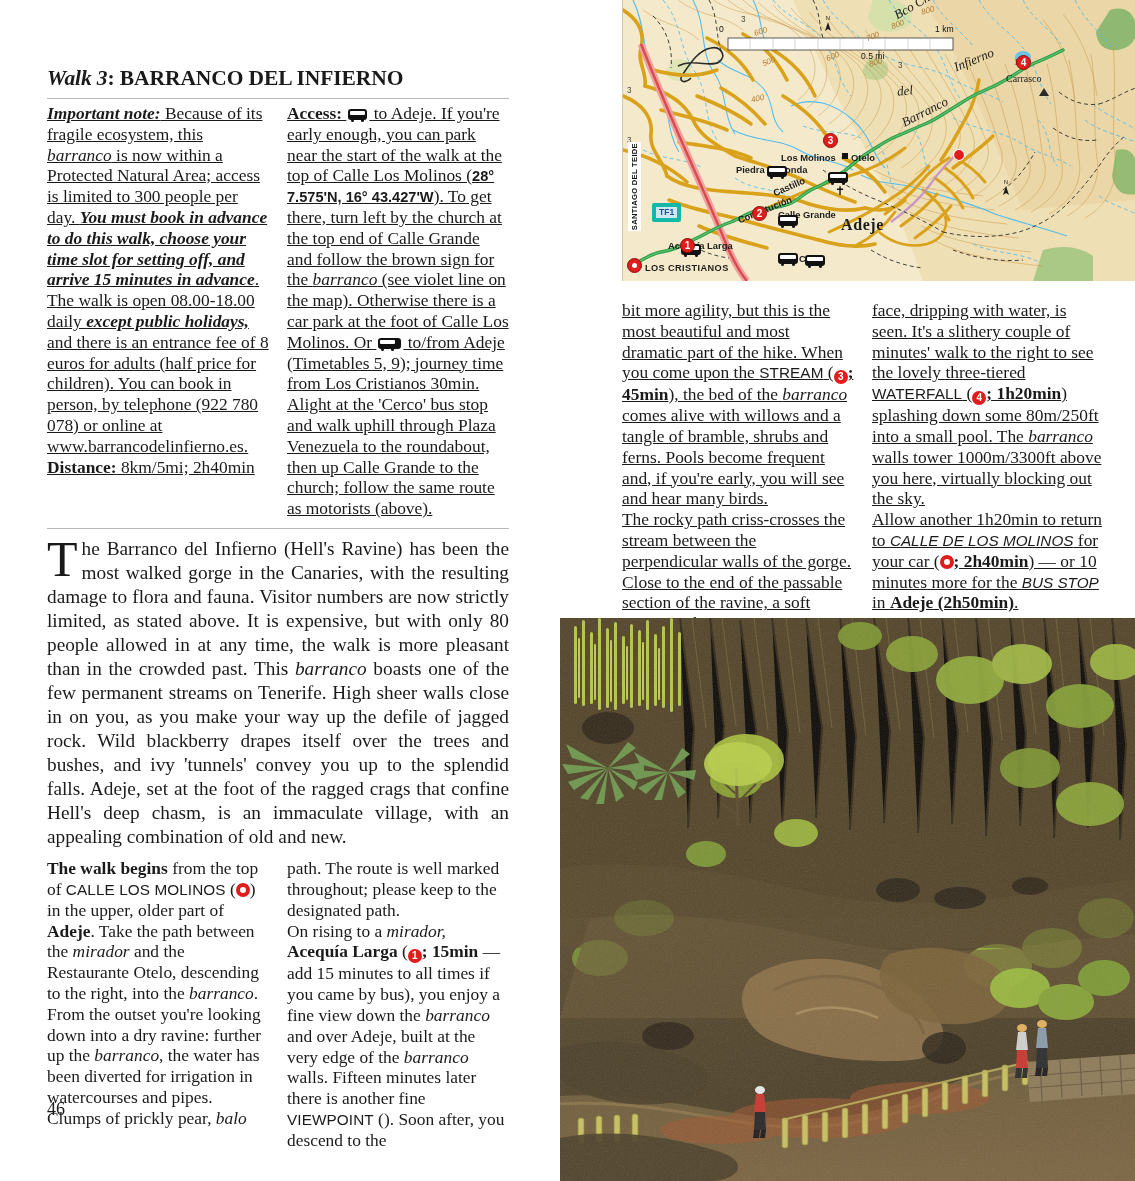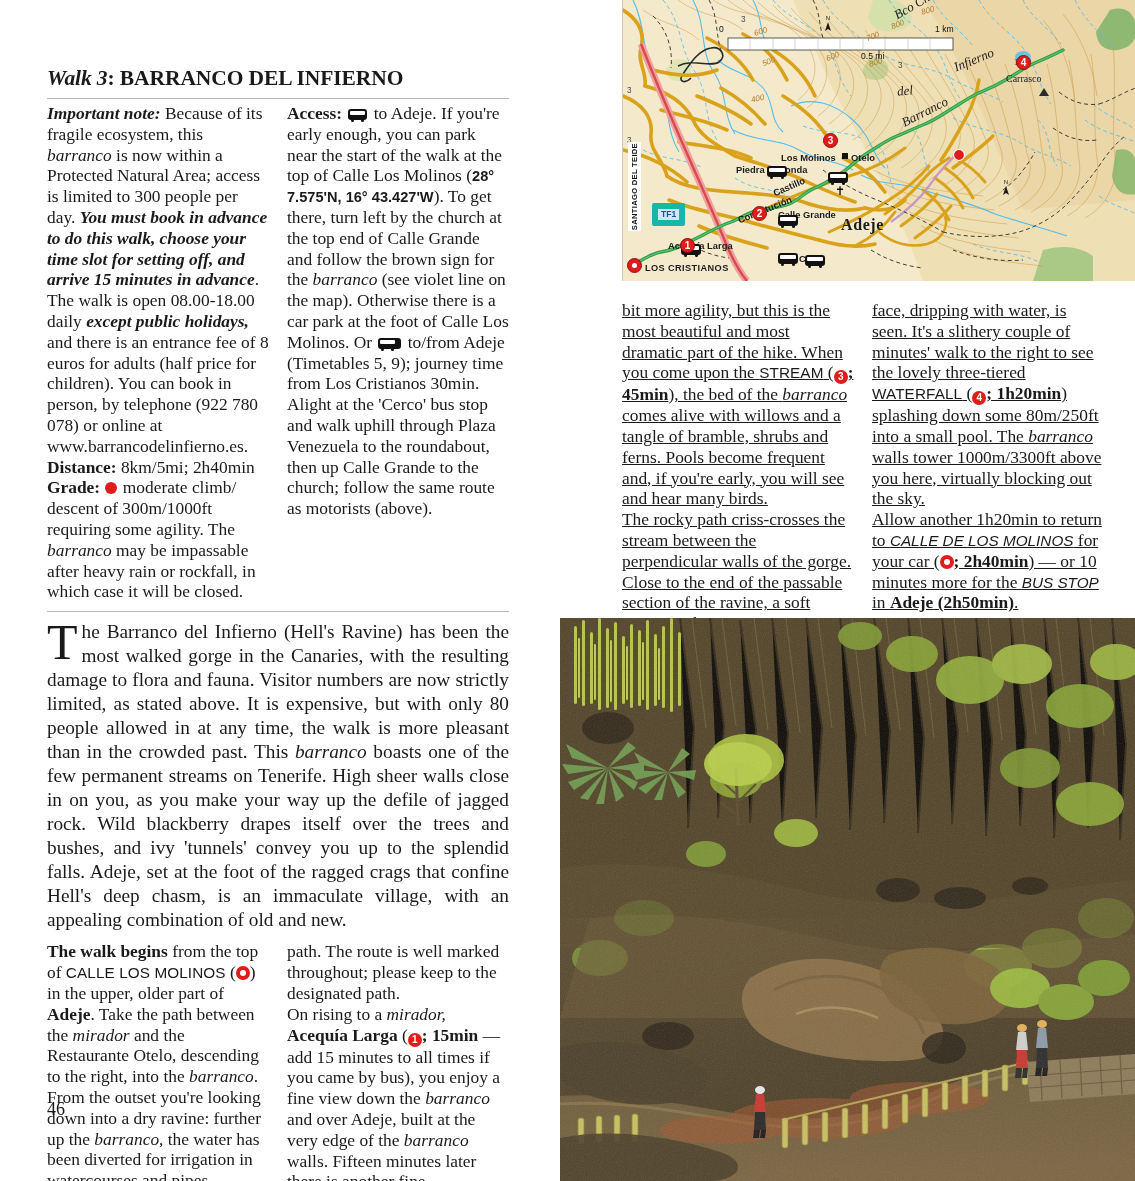--- a/index.html
+++ b/index.html
@@ -25,21 +25,21 @@
     letter-spacing:-0.1px;
     margin:0 0 7px 0;
     white-space:nowrap;
   }
   .walk-title .wk { font-style:italic; }
 
   .rule { height:1px; background:#b9b9b9; width:462px; margin:0 0 4px 0; }
   .rule2 { height:1px; background:#b9b9b9; width:462px; margin:9px 0 8px 0; }
 
   .infobox { display:flex; gap:18px; }
-  .infobox .col { width:222px; }
+  .infobox .col { width:222px;text-decoration:underline; }
 
   .ptext {
     font-size:17.4px;
     line-height:1.195;
     text-align:left;
     margin:0;
     hyphens:none;
   }
   .ptext i, .it { font-style:italic; }
   .ptext b, .bd { font-weight:bold; }
@@ -134,21 +134,21 @@
   .mlab-big { font-size:16px; font-weight:bold; letter-spacing:0.6px; }
   .mlab-sm { font-size:8.4px; }
   .mlab-contour { font-size:8px; color:#b5792f; font-style:italic; }
   .mlab-route { font-size:8.2px; color:#4a4a4a; }
   .mlab-scale { font-size:8.6px; color:#111; }
   .mlab-serif { font-family:"Liberation Serif", serif; }
   .mlab-cursive { font-family:"Liberation Serif", serif; font-style:italic; font-size:13px; }
   .road-badge {
     position:absolute;
     font-family:"Liberation Sans", sans-serif; font-size:8.5px; font-weight:bold;
-    color:#1b4fa0; background:#cfe6f7; border:6px solid #14b8a6;
+    color:#1b4fa0; background:#cfe6f7; border:4px solid #14b8a6;
     border-radius:2px; padding:0 3px; line-height:11px;
   }
   .vert-label {
     position:absolute;
     font-family:"Liberation Sans", sans-serif; font-size:7.6px; font-weight:bold;
     background:#fff; color:#111; padding:1px 2px;
     writing-mode:vertical-rl; transform:rotate(180deg);
     letter-spacing:0.3px;
   }
   .wp-map {
@@ -203,21 +203,20 @@
 
 <div id="left-page">
 
   <h1 class="walk-title"><span class="wk">Walk 3</span><span>: BARRANCO DEL INFIERNO</span></h1>
   <div class="rule"></div>
 
   <div class="infobox">
     <div class="col">
       <p class="ptext"><span class="bi">Important note:</span><span> Because of its fragile ecosystem, this </span><span class="it">barranco</span><span> is now within a Protected Natural Area; access is limited to 300 people per day. </span><span class="bi">You must book in advance to do this walk, choose your time slot for setting off, and arrive 15 minutes in advance</span><span>. The walk is open 08.00-18.00 daily </span><span class="bi">except public holidays,</span><span> and there is an entrance fee of 8 euros for adults (half price for children). You can book in person, by telephone (922 780 078) or online at www.barrancodelinfierno.es.</span></p>
       <p class="ptext"><span class="bd">Distance:</span><span> 8km/5mi; 2h40min</span></p>
-      <p class="ptext"><span class="bd">Grade:</span> <span class="reddot"></span><span> moderate climb/ descent of 300m/1000ft requiring some agility. The </span><span class="it">barranco</span><span> may be impassable after heavy rain or rockfall, in which case it will be closed.</span></p>
     </div>
     <div class="col">
       <p class="ptext"><span class="bd">Access:</span> <span class="bus"></span><span> to Adeje. If you're early enough, you can park near the start of the walk at the top of Calle Los Molinos (</span><span class="scb">28° 7.575'N, 16° 43.427'W</span><span>). To get there, turn left by the church at the top end of Calle Grande and follow the brown sign for the </span><span class="it">barranco</span><span> (see violet line on the map). Otherwise there is a car park at the foot of Calle Los Molinos. Or </span><span class="bus bus-wide"></span><span> to/from Adeje (Timetables 5, 9); journey time from Los Cristianos 30min. Alight at the 'Cerco' bus stop and walk uphill through Plaza Venezuela to the roundabout, then up Calle Grande to the church; follow the same route as motorists (above).</span></p>
     </div>
   </div>
 
   <div class="rule2"></div>
 
   <p class="bodypara"><span class="dropcap">T</span><span>he Barranco del Infierno (Hell's Ravine) has been the most walked gorge in the Canaries, with the resulting damage to flora and fauna. Visitor numbers are now strictly limited, as stated above. It is expensive, but with only 80 people allowed in at any time, the walk is more pleasant than in the crowded past. This </span><span class="it">barranco</span><span> boasts one of the few permanent streams on Tenerife. High sheer walls close in on you, as you make your way up the defile of jagged rock. Wild blackberry drapes itself over the trees and bushes, and ivy 'tunnels' convey you up to the splendid falls. Adeje, set at the foot of the ragged crags that confine Hell's deep chasm, is an immaculate village, with an appealing combination of old and new.</span></p>
 

